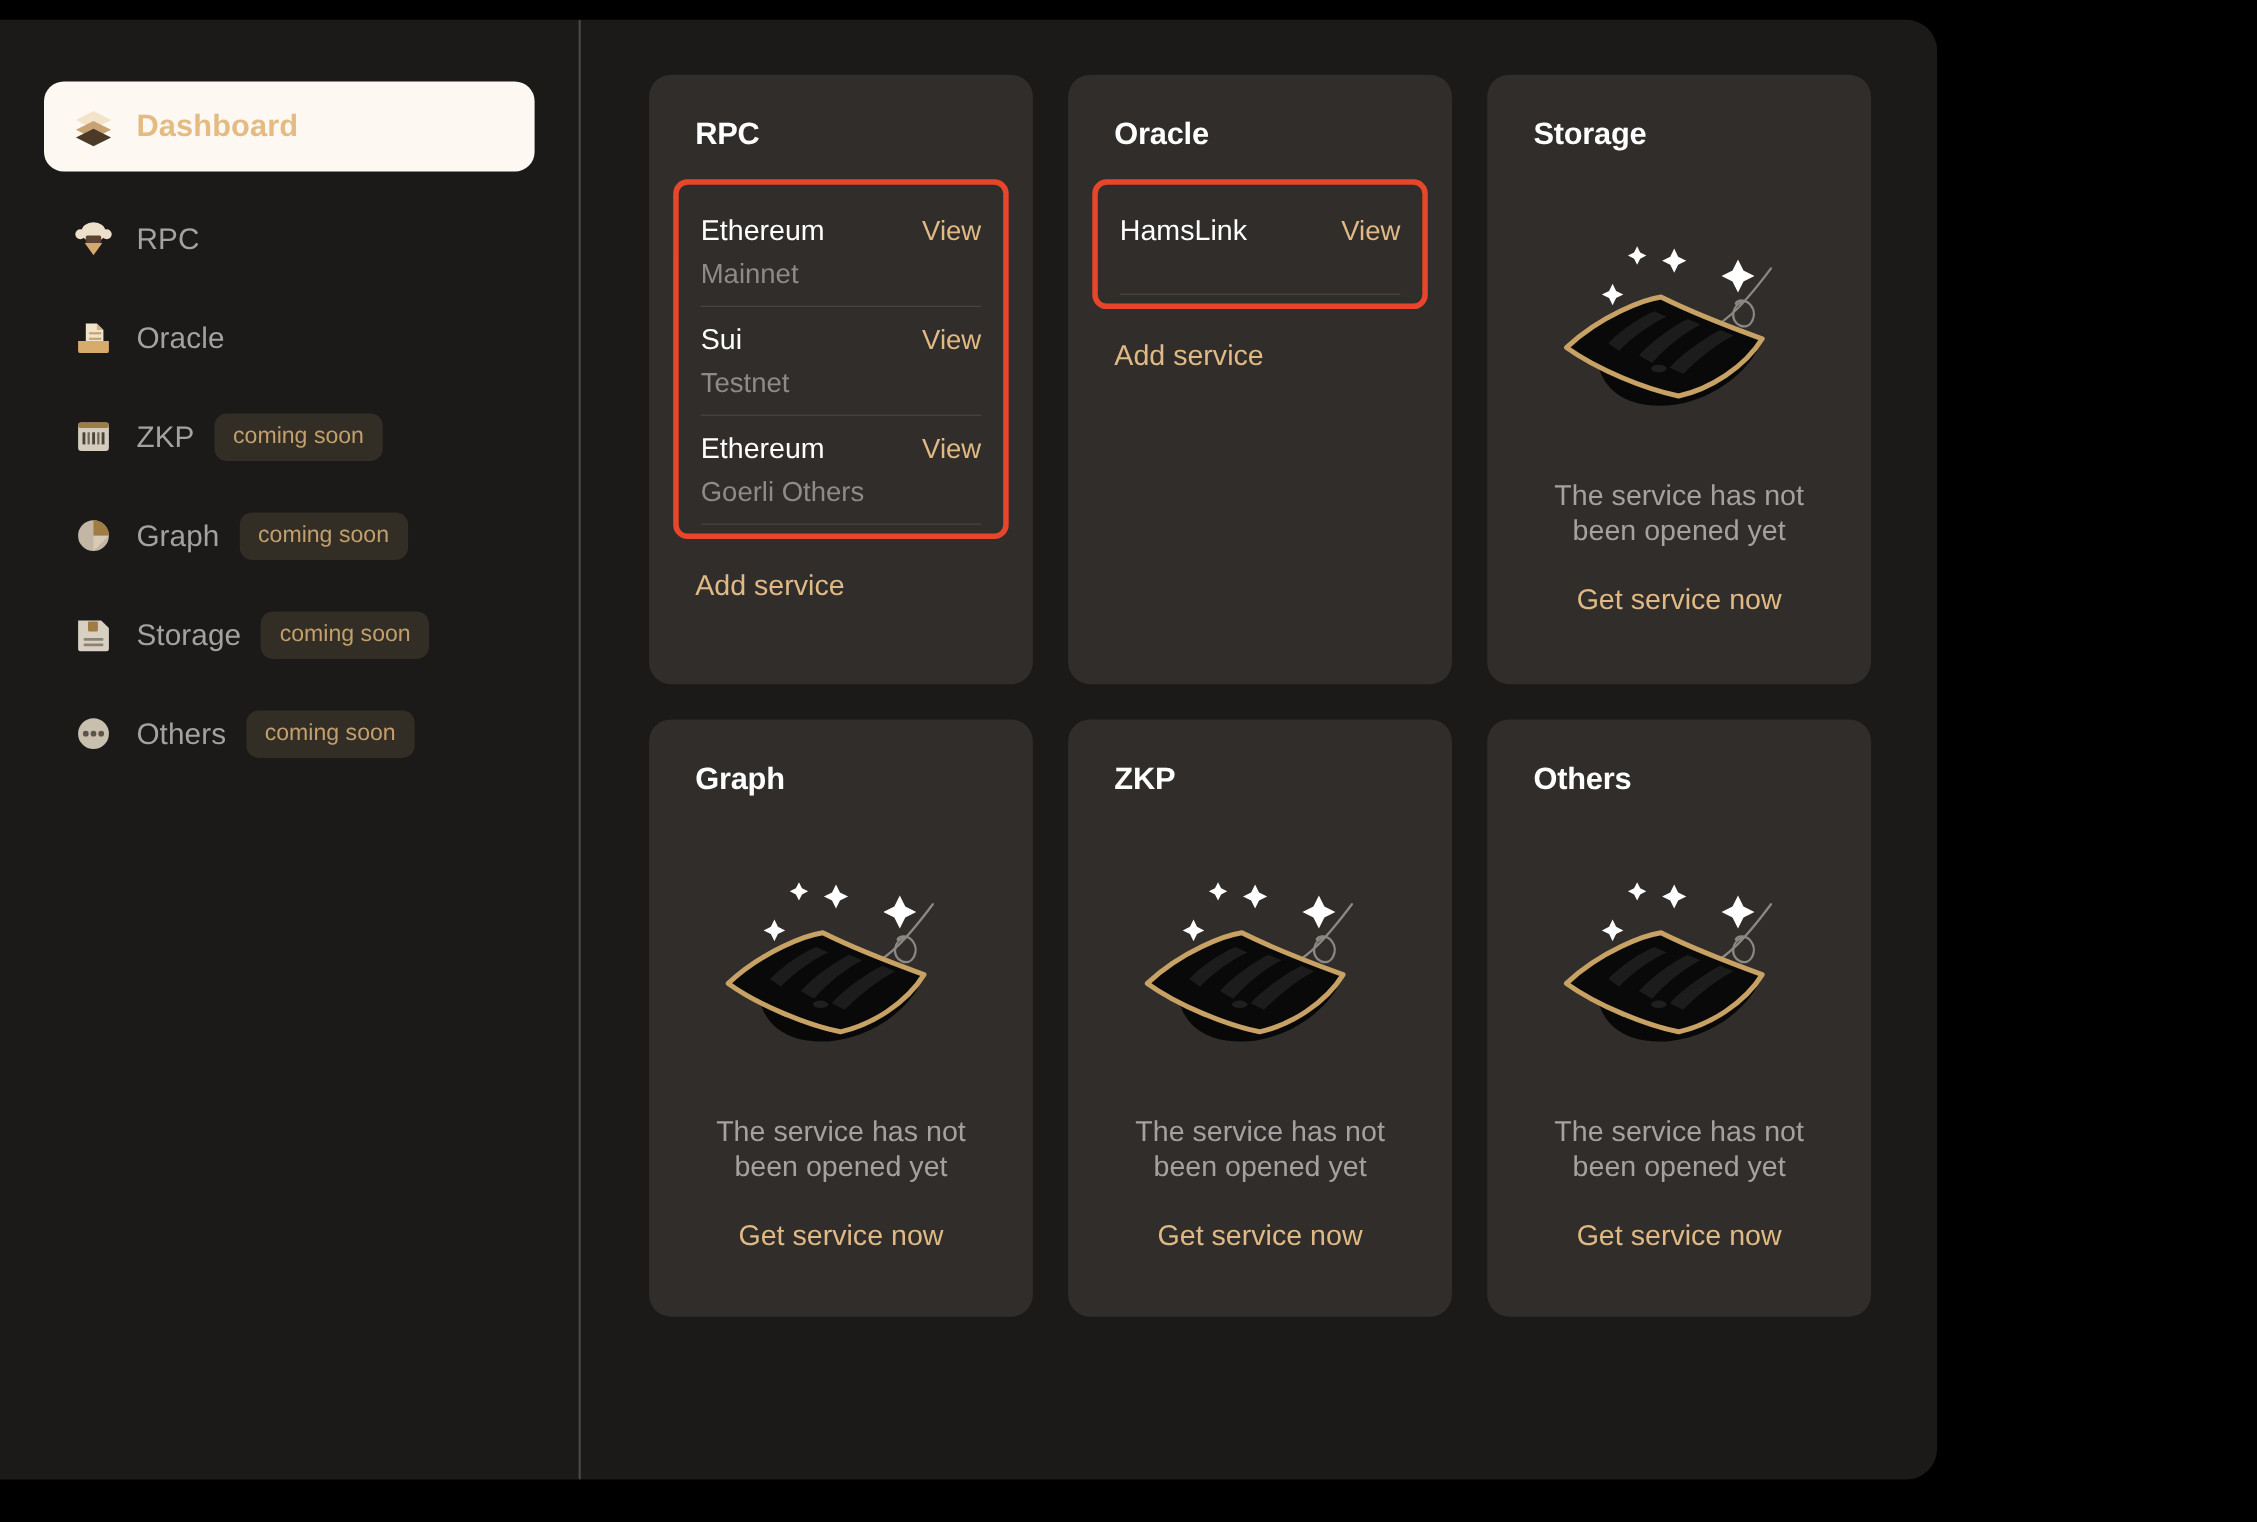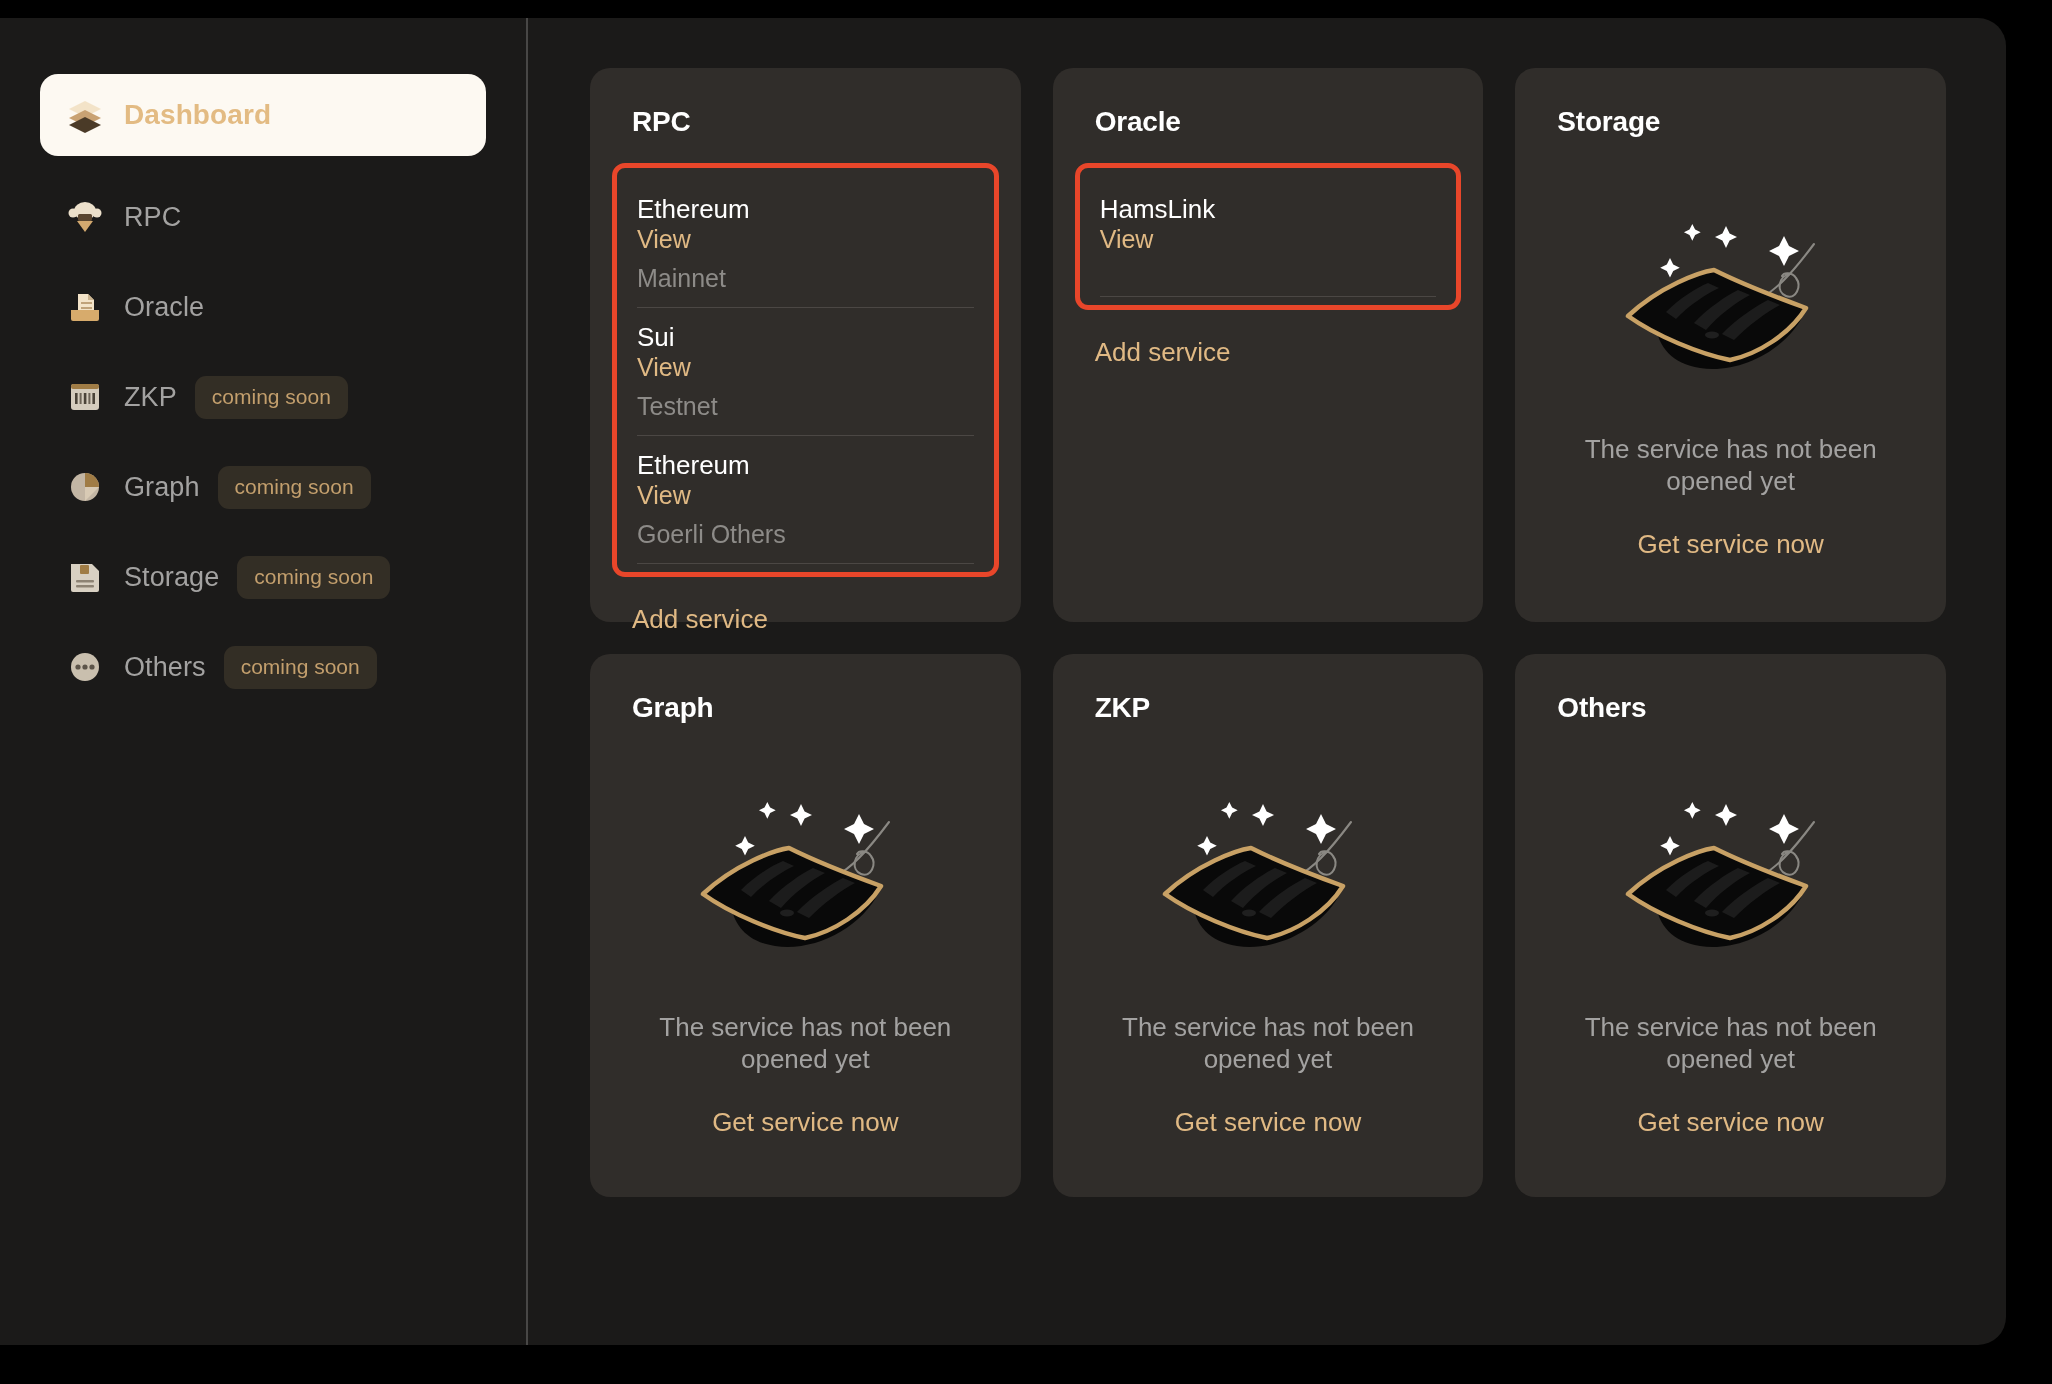--- a/index.html
+++ b/index.html
@@ -10,21 +10,21 @@
     background: #000000;
     font-family: "Liberation Sans", sans-serif;
     overflow: hidden;
   }
 
   
   #app-panel {
     position: absolute;
     left: 0px;
     top: 18px;
-    width: 2006px;
+    width: 1761px;
     height: 1327px;
     background: #1b1a19;
     border-radius: 0 28px 28px 0;
     overflow: hidden;
     display: flex;
   }
 
   
   #sidebar {
     width: 528px;
@@ -126,21 +126,20 @@
     padding: 12px 20px 8px;
     margin-left: -20px;
     margin-right: -20px;
   }
 
   .service-row { padding-top: 14px; }
   .service-row .line1 {
     display: flex;
     align-items: baseline;
     justify-content: space-between;
-    flex-direction: column;
   }
   .svc-name {
     font-size: 26px;
     color: #ffffff;
   }
   .svc-view {
     font-size: 25px;
     color: #e0b984;
     cursor: pointer;
   }

